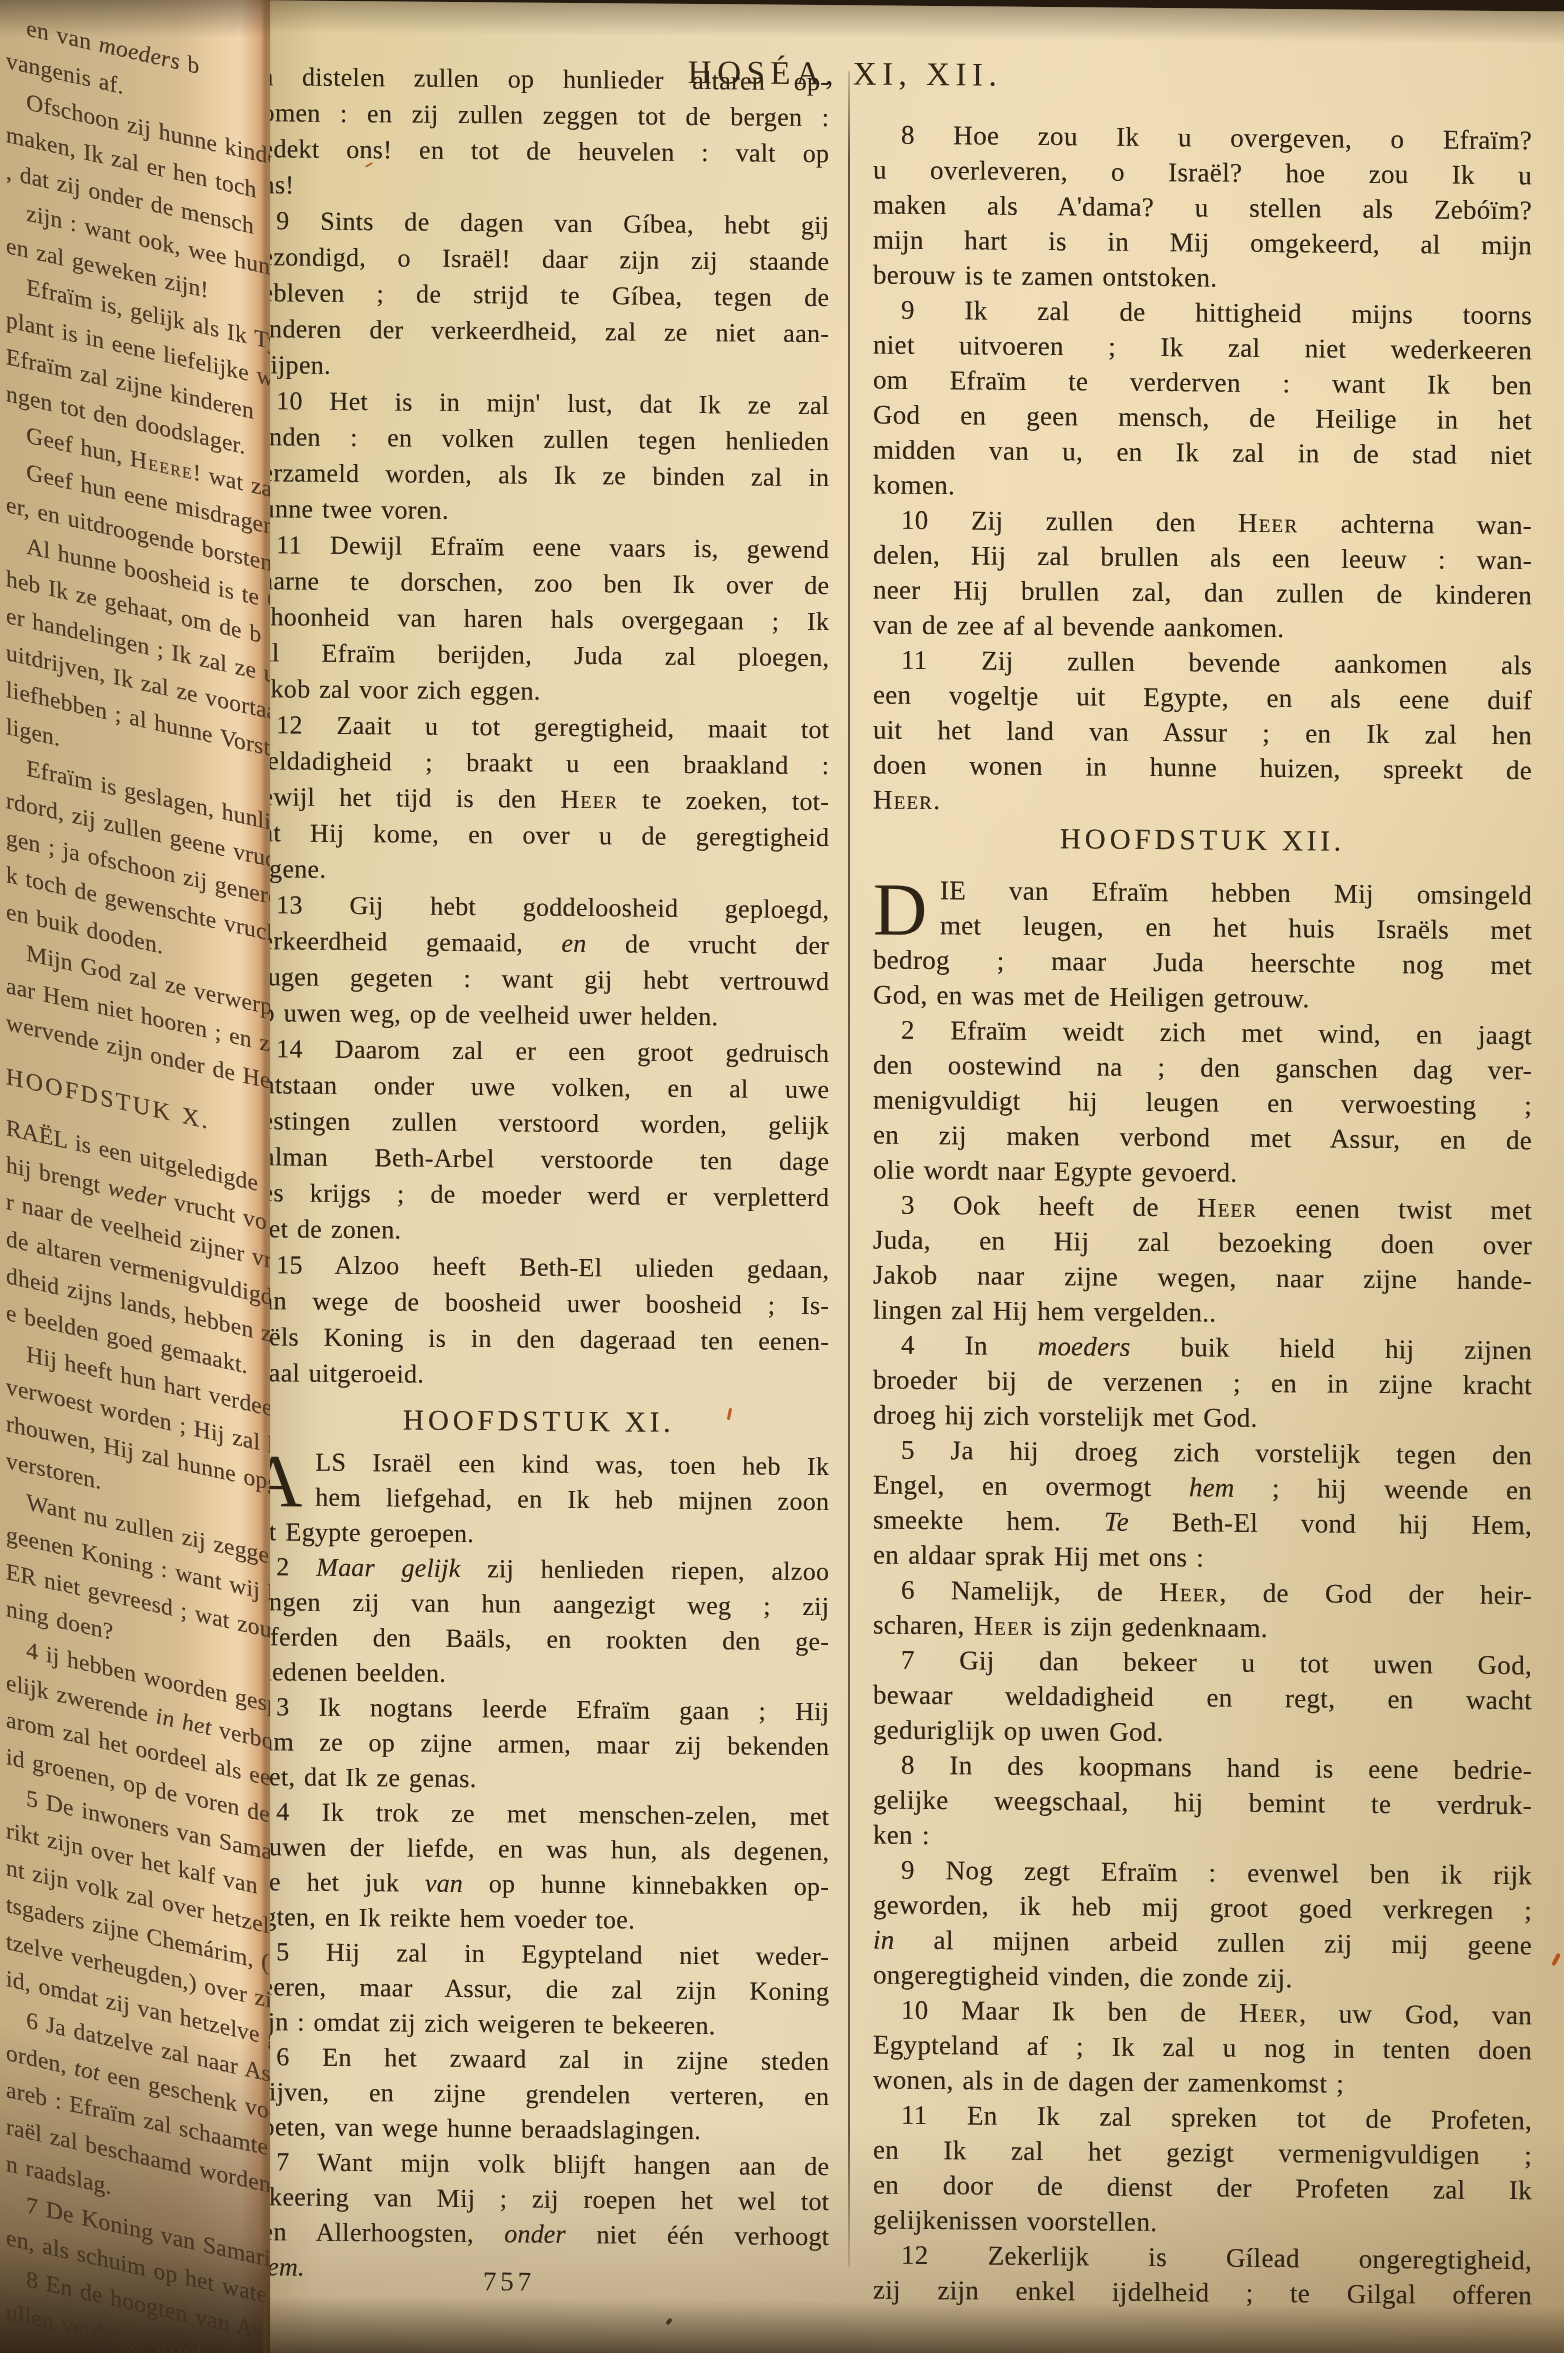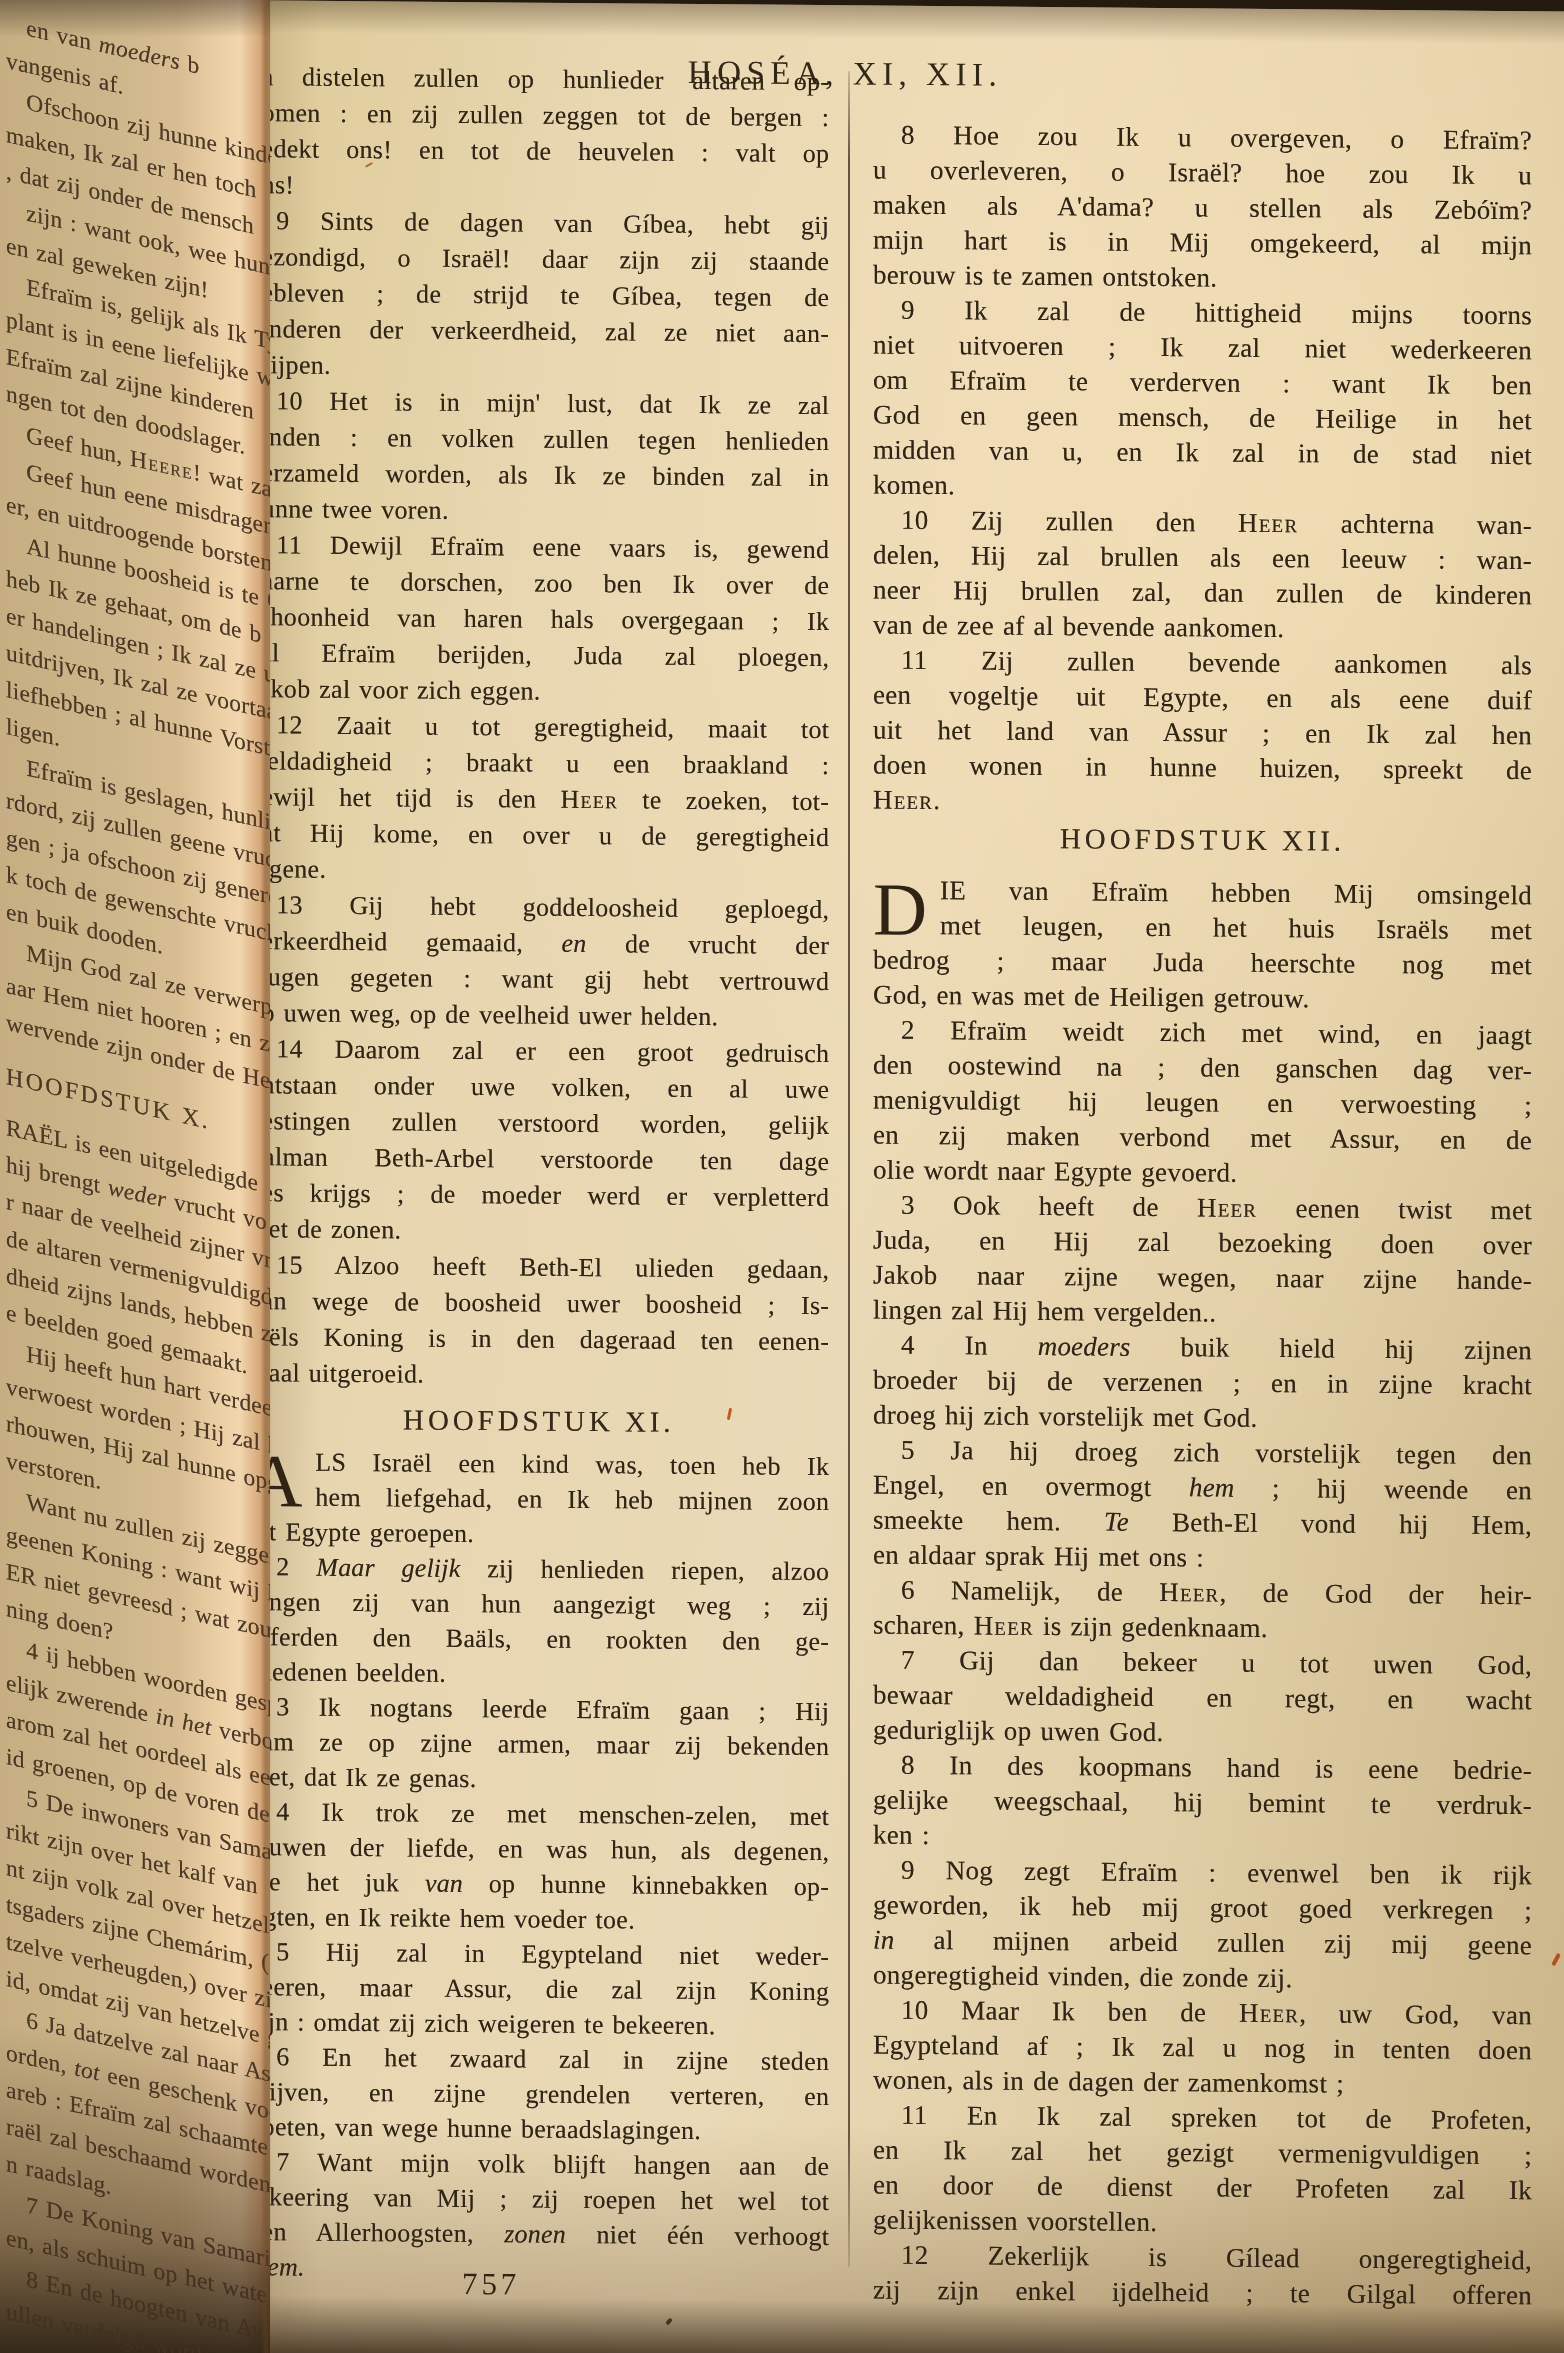--- a/index.html
+++ b/index.html
@@ -56,21 +56,21 @@
   .dropcap{
     position:absolute; left:0px; top:4.7px;
     font-size:75px; line-height:64px; color:#2e2314;
   }
   .divider{
     position:absolute; left:613px; top:66px; width:1.6px; height:2196px;
     background:linear-gradient(180deg, rgba(54,40,24,.2), rgba(54,40,24,.75) 4%, rgba(54,40,24,.72) 94%, rgba(54,40,24,.15));
   }
   .page-number{
     position:absolute; left:227px; top:2264px; width:94px;
-    font-size:31px; letter-spacing:3.9px;
+    text-align:center; font-size:27px; letter-spacing:3.9px;
   }
   em{ font-style:italic; letter-spacing:0.2px; }
   .sc{ font-variant:small-caps; letter-spacing:1.2px; }
   
   .prev-page{
     position:absolute; left:0; top:0; width:270px; height:2354px; overflow:hidden;
     background:
       linear-gradient(180deg, rgba(36,25,14,.45) 0%, rgba(36,25,14,0) 1.6%),
       linear-gradient(180deg, rgba(0,0,0,0) 86%, rgba(74,52,30,.55) 95%, rgba(40,28,15,.92) 100%),
       linear-gradient(90deg, #c6ae82 0%, #cdb68b 42%, #d8bd92 66%, #ecd0a6 82%, #f1d5ad 89%, #d8aa7c 96%, #ad8154 100%);
@@ -166,21 +166,21 @@
         <div class="line">die het juk <em>van</em> op hunne kinnebakken op-</div>
         <div class="line end">ligten, en Ik reikte hem voeder toe.</div>
         <div class="line indent">5 Hij zal in Egypteland niet weder-</div>
         <div class="line">keeren, maar Assur, die zal zijn Koning</div>
         <div class="line end">zijn : omdat zij zich weigeren te bekeeren.</div>
         <div class="line indent">6 En het zwaard zal in zijne steden</div>
         <div class="line">blijven, en zijne grendelen verteren, en</div>
         <div class="line end">opeten, van wege hunne beraadslagingen.</div>
         <div class="line indent">7 Want mijn volk blijft hangen aan de</div>
         <div class="line">afkeering van Mij ; zij roepen het wel tot</div>
-        <div class="line">den Allerhoogsten, <em>zonen</em> niet één verhoogt</div>
+        <div class="line">den Allerhoogsten, <em>onder</em> niet één verhoogt</div>
         <div class="line end"><em>Hem.</em></div>
       </div>
   </div>
 
   <div class="column right">
     <div class="seg part1">
         <div class="line indent">8 Hoe zou Ik u overgeven, o Efraïm?</div>
         <div class="line">u overleveren, o Israël? hoe zou Ik u</div>
         <div class="line">maken als A'dama? u stellen als Zebóïm?</div>
         <div class="line">mijn hart is in Mij omgekeerd, al mijn</div>

